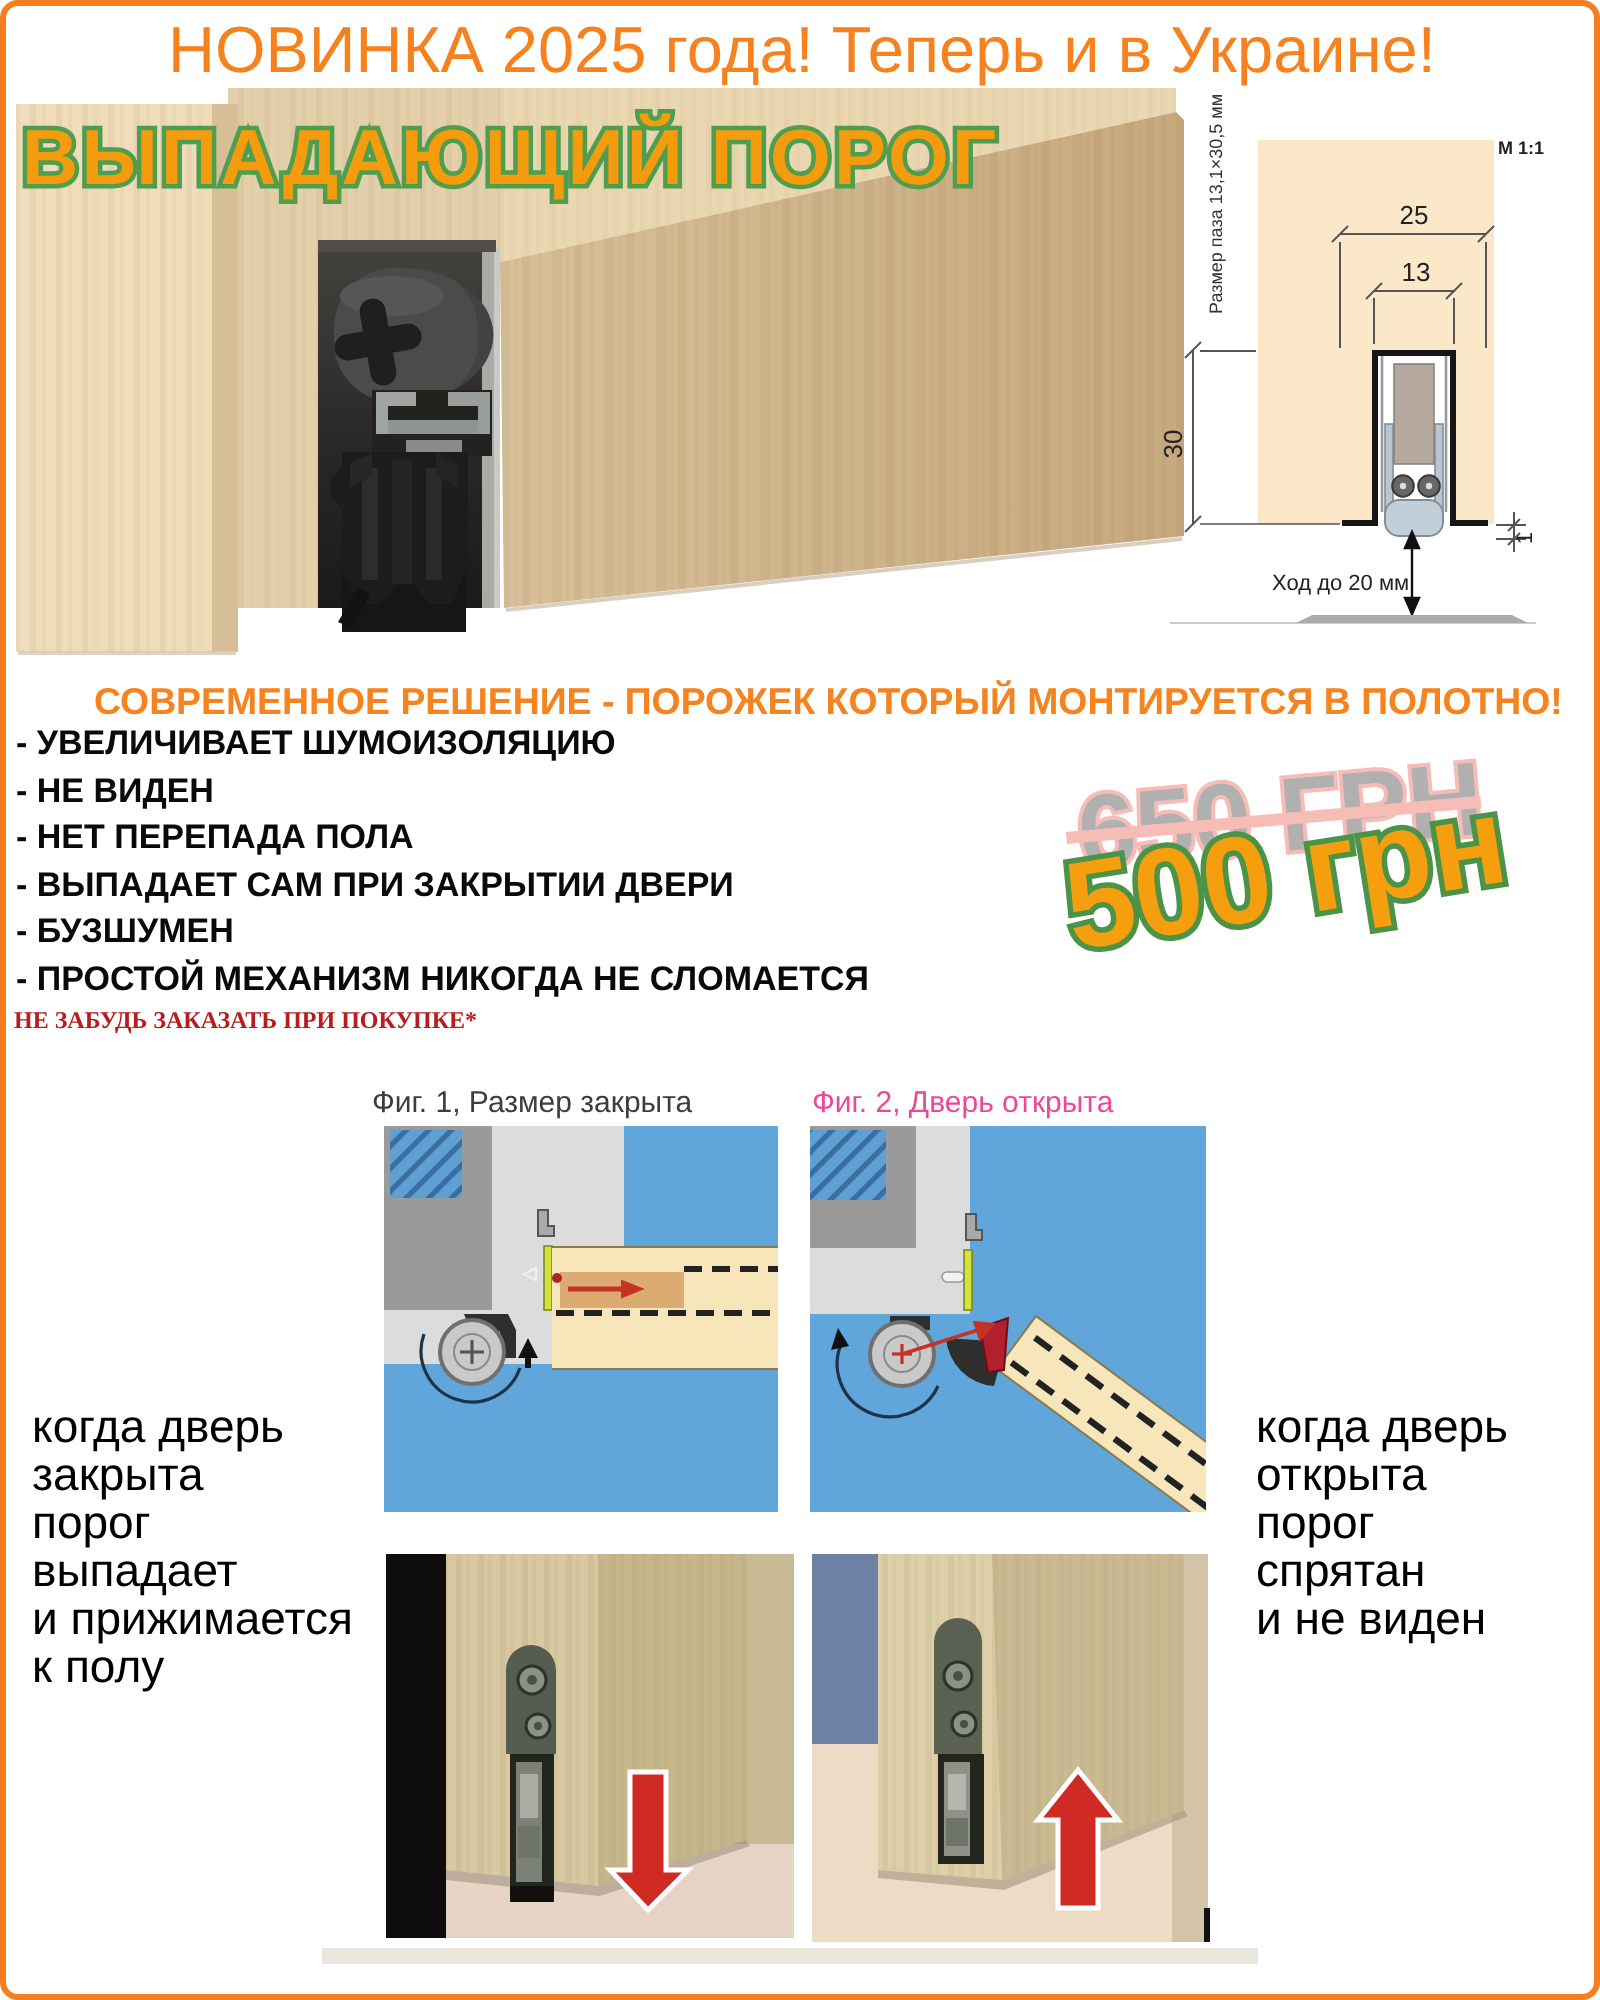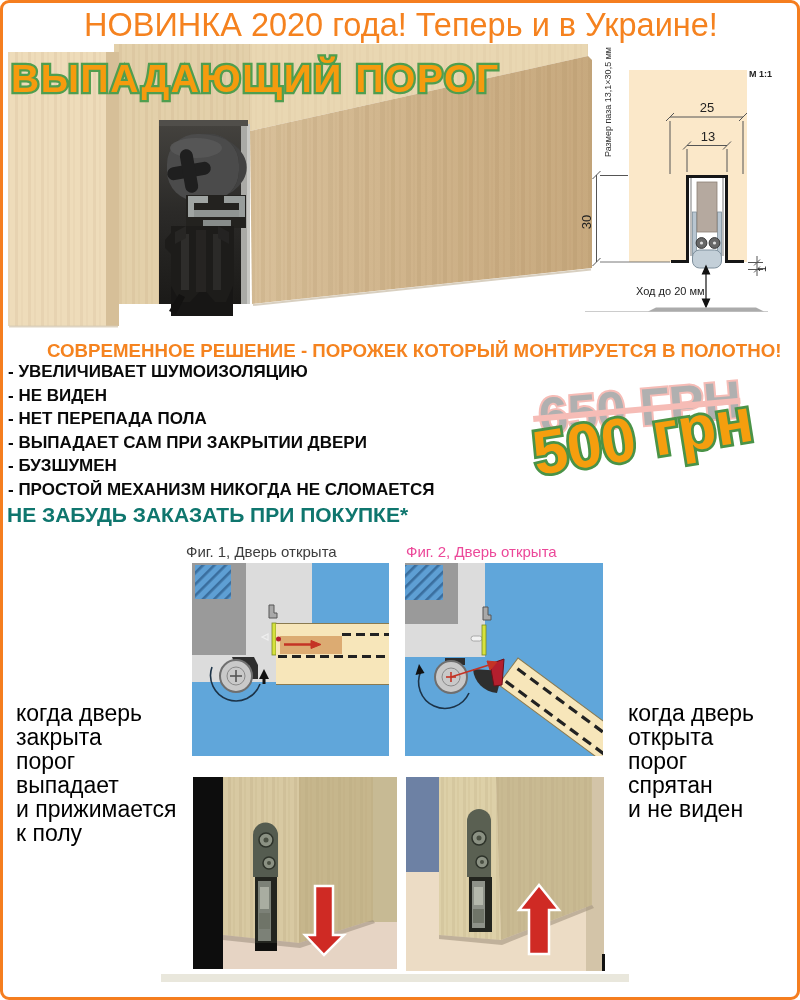--- a/index.html
+++ b/index.html
@@ -4,21 +4,21 @@
 <style>
   html,body{margin:0;padding:0;}
   body{width:800px;height:1000px;position:relative;font-family:"Liberation Sans",sans-serif;background:#fff;overflow:hidden;}
   .abs{position:absolute;}
 </style>
 </head>
 <body>
 
 <div class="abs" style="left:0;top:0;width:794px;height:994px;border:3px solid #f57e1f;border-radius:9px;"></div>
 
-<div class="abs" style="left:84px;top:7px;font-size:32.5px;color:#f5821f;white-space:nowrap;">НОВИНКА 2020 года! Теперь и в Украине!</div>
+<div class="abs" style="left:84px;top:7px;font-size:32.5px;color:#f5821f;white-space:nowrap;">НОВИНКА 2025 года! Теперь и в Украине!</div>
 
 <svg class="abs" style="left:0;top:38px;" width="615" height="300" viewBox="0 38 615 300">
   <defs>
     <linearGradient id="frontg" x1="0" y1="0" x2="1" y2="0">
       <stop offset="0" stop-color="#d8c09a"></stop>
       <stop offset="0.5" stop-color="#cfb38a"></stop>
       <stop offset="1" stop-color="#c7a97e"></stop>
     </linearGradient>
     <linearGradient id="topg" x1="0" y1="0" x2="1" y2="0">
       <stop offset="0" stop-color="#ecdab6"></stop>
@@ -180,36 +180,36 @@
 
 <div class="abs" style="left:8px;top:360px;font-size:17px;font-weight:bold;color:#0a0a0a;line-height:23.5px;white-space:nowrap;">
 - УВЕЛИЧИВАЕТ ШУМОИЗОЛЯЦИЮ<br>
 - НЕ ВИДЕН<br>
 - НЕТ ПЕРЕПАДА ПОЛА<br>
 - ВЫПАДАЕТ САМ ПРИ ЗАКРЫТИИ ДВЕРИ<br>
 - БУЗШУМЕН<br>
 - ПРОСТОЙ МЕХАНИЗМ НИКОГДА НЕ СЛОМАЕТСЯ
 </div>
 
-<div class="abs" style="left:7px;top:503px;font-size:21px;font-weight:bold;color:#0f766e;white-space:nowrap;">НЕ ЗАБУДЬ ЗАКАЗАТЬ ПРИ ПОКУПКЕ*</div>
+<div class="abs" style="left:7px;top:503px;font-size:12px;font-weight:bold;color:#b91c1c;white-space:nowrap;font-family:Liberation Serif, serif;">НЕ ЗАБУДЬ ЗАКАЗАТЬ ПРИ ПОКУПКЕ*</div>
 
 <svg class="abs" style="left:531px;top:372px;" width="260" height="110" viewBox="0 0 260 110">
   <g transform="rotate(-5 105 40)">
     <text x="8" y="54" font-size="52" font-weight="bold" fill="#b0b0b0" stroke="#f6bcb6" stroke-width="4" paint-order="stroke">650 ГРН</text>
     <line x1="2" y1="38" x2="210" y2="38" stroke="#f6bcb6" stroke-width="6"></line>
   </g>
 </svg>
 
 <svg class="abs" style="left:522px;top:388px;" width="260" height="110" viewBox="0 0 260 110">
   <g transform="rotate(-9 120 50)">
     <text x="10" y="70" font-size="62" font-weight="bold" fill="#f59e0e" stroke="#4a9347" stroke-width="5.5" paint-order="stroke">500 грн</text>
   </g>
 </svg>
 
-<div class="abs" style="left:186px;top:543px;font-size:15px;color:#3d3d3d;">Фиг. 1, Дверь открыта</div>
+<div class="abs" style="left:186px;top:543px;font-size:15px;color:#3d3d3d;">Фиг. 1, Размер закрыта</div>
 
 <div class="abs" style="left:406px;top:543px;font-size:15px;color:#ec4899;">Фиг. 2, Дверь открыта</div>
 
 <svg class="abs" style="left:192px;top:563px;" width="197" height="193" viewBox="0 0 197 193">
   <defs>
     <pattern id="hatch" width="8" height="8" patternTransform="rotate(45)" patternUnits="userSpaceOnUse">
       <rect width="8" height="8" fill="#5e9fd4"></rect>
       <rect width="2.6" height="8" fill="#3a6e9e"></rect>
     </pattern>
   </defs>

